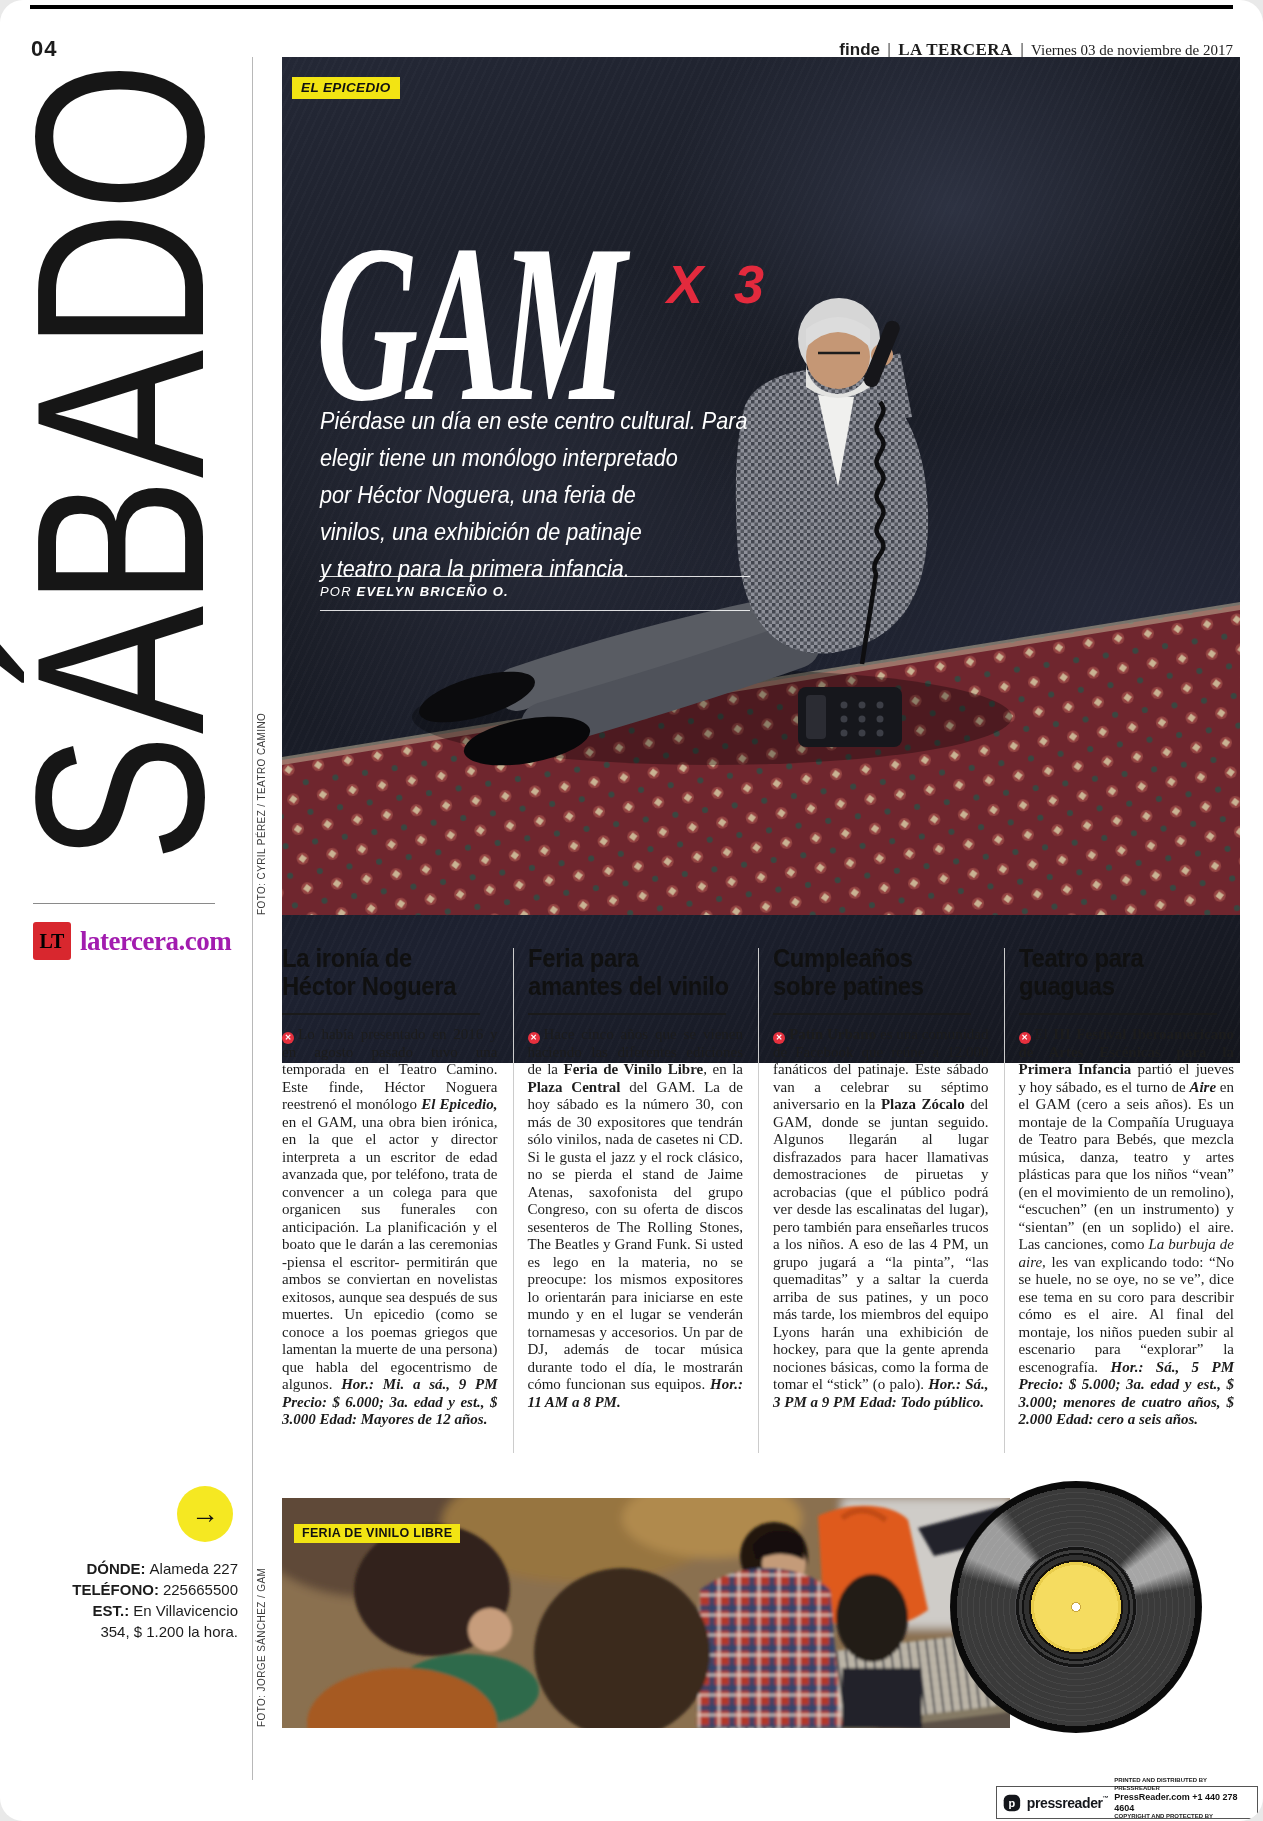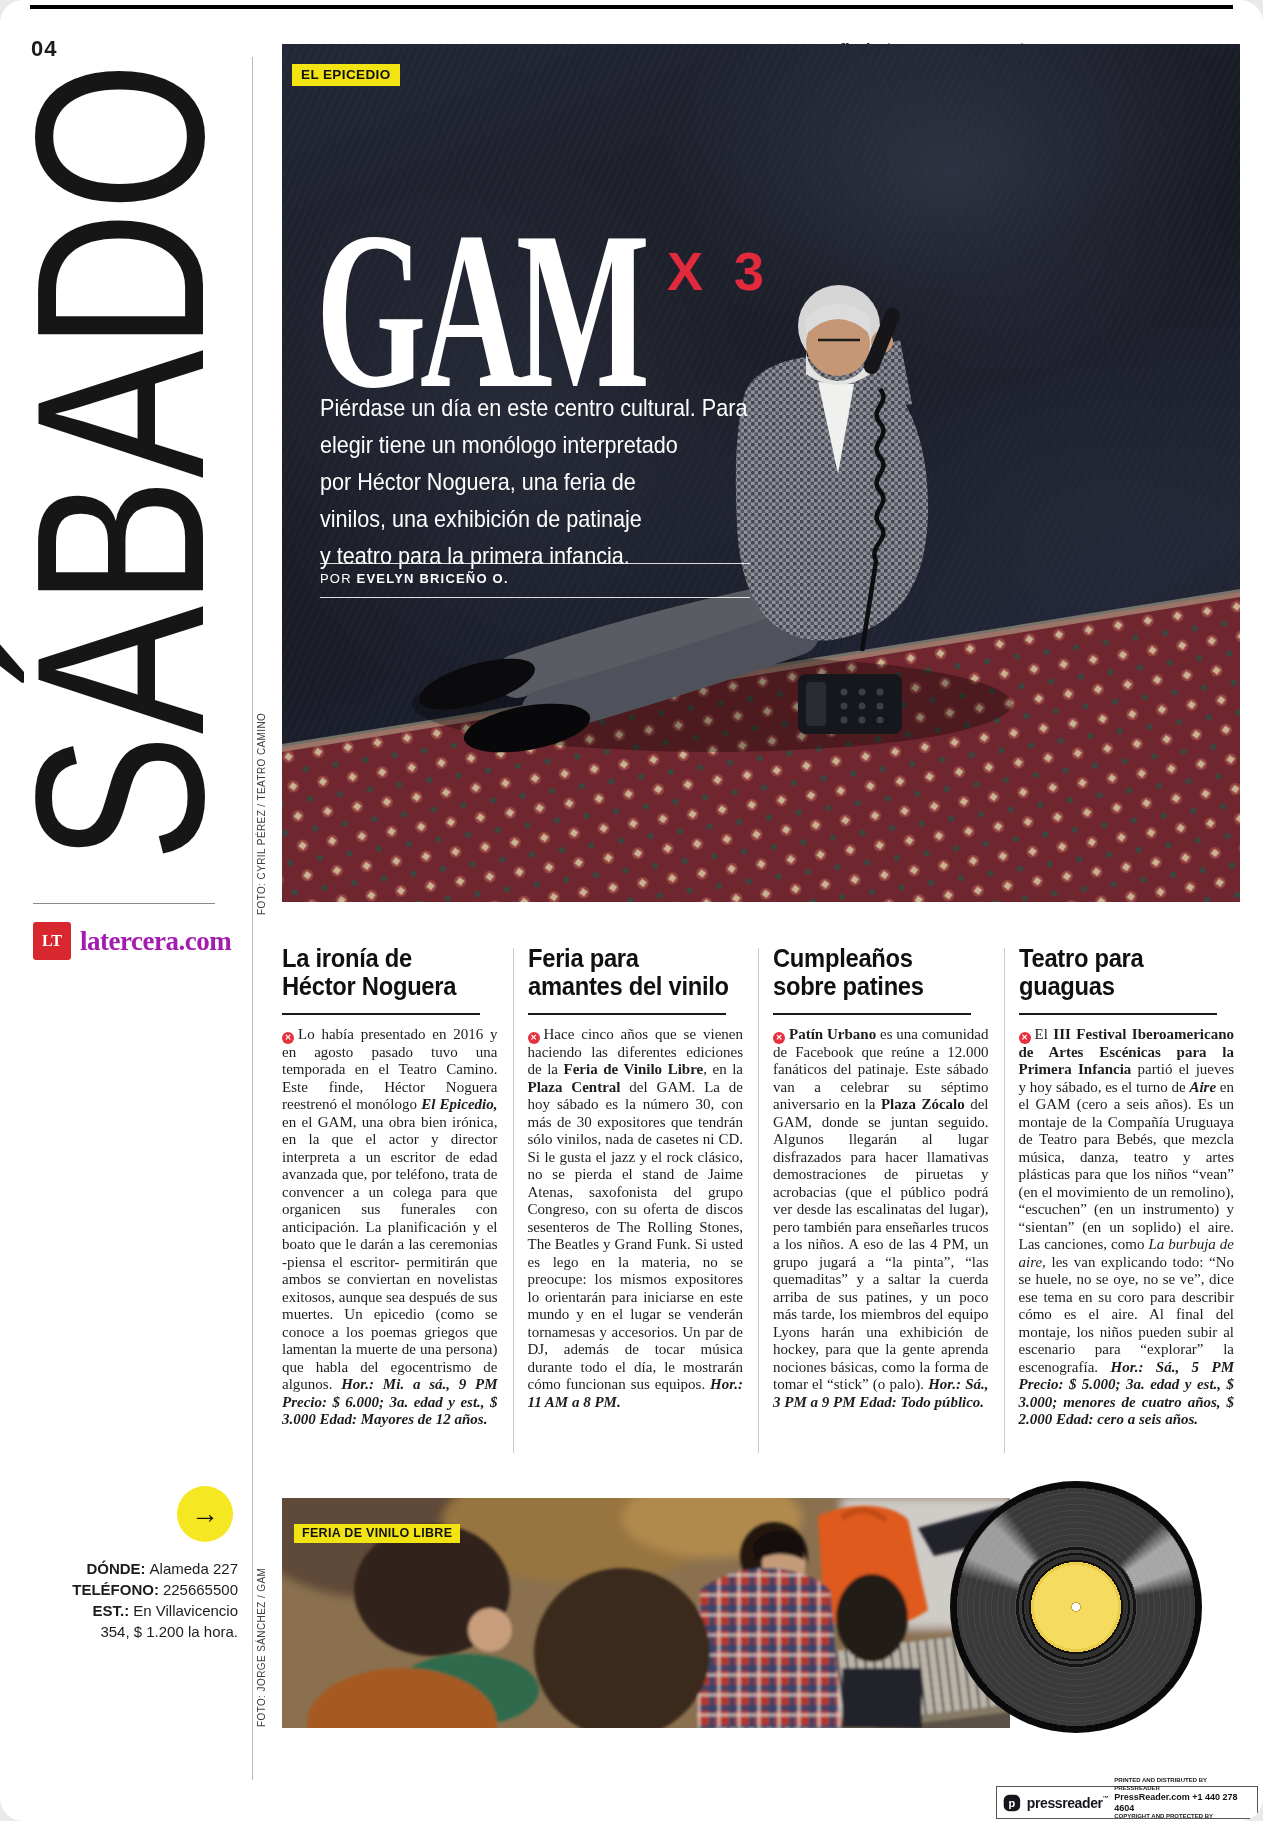--- a/index.html
+++ b/index.html
@@ -17,33 +17,33 @@
   .m-date{font-family:Liberation Serif, serif;font-size:15px;color:#222;}
 
   
   .sabado-wrap{left:24px;top:62px;width:192px;height:800px;}
   .sabado{position:absolute;left:50%;top:50%;white-space:nowrap;color:#161616;
           font-size:240px;font-weight:400;line-height:1;
           transform:translate(-50%,-50%) rotate(-90deg) scaleX(.8);}
   .vline{left:252px;top:57px;width:1px;height:1723px;background:#b8b8b8;}
   .lt-rule{left:33px;top:903px;width:182px;height:1px;background:#8a8a8a;}
   .lt-row{left:33px;top:922px;display:flex;gap:9px;align-items:center;}
-  .lt-box{width:38px;height:38px;background:#d8272e;color:#ffffff;border-radius:3px;
-          font-family:"Liberation Serif",serif;font-weight:bold;font-size:16px;
+  .lt-box{width:38px;height:38px;background:#d8272e;color:#000000;border-radius:3px;
+          font-family:"Liberation Serif",serif;font-weight:bold;font-size:20px;
           display:flex;align-items:center;justify-content:center;}
   .lt-site{font-family:"Liberation Serif",serif;font-weight:bold;font-size:27px;color:#a21caf;letter-spacing:-.5px;}
 
   
-  .hero{left:282px;top:44px;width:958px;height:858px;overflow:hidden;
+  .hero{left:282px;top:57px;width:958px;height:1006px;overflow:hidden;
     background:
       radial-gradient(420px 300px at 70% 15%, rgba(64,70,92,.5), transparent 70%),
       radial-gradient(500px 380px at 25% 45%, rgba(58,62,82,.45), transparent 70%),
       radial-gradient(600px 400px at 85% 55%, rgba(48,52,70,.4), transparent 75%),
       repeating-linear-gradient(115deg, rgba(255,255,255,.02) 0 2px, transparent 2px 7px),
-      linear-gradient(160deg,#242836 0%,#171a22 40%,#1d2130 70%,#14161d 100%);}
+      linear-gradient(160deg,#242836 0%,#171a22 40%,#1d2130 70%,#14161d 100%); font-style: italic;}
   .hero-art{position:absolute;left:0;top:0;width:958px;height:858px;}
   .badge{background:#f2e413;color:#111;font-weight:bold;display:inline-block;}
   .hero-badge{left:10px;top:20px;font-size:13.5px;padding:3px 9px 4px;letter-spacing:.4px;}
   .gam{left:34px;top:160px;color:#fff;font-family:"Liberation Serif",serif;font-weight:bold;
        font-size:225px;line-height:.95;letter-spacing:-10px;transform:scaleX(.63);transform-origin:left top;}
   .x4{left:385px;top:196px;color:#e32a3d;font-weight:bold;font-size:54px;letter-spacing:8px;}
   .intro{left:38px;top:345px;width:580px;color:#fff;font-size:24px;line-height:37px;
          transform:scaleX(.9);transform-origin:left top;}
   .byrule{left:38px;width:430px;height:1px;background:rgba(255,255,255,.85);}
   .byline{left:38px;top:527px;color:#fff;font-size:13px;letter-spacing:1.2px;}

